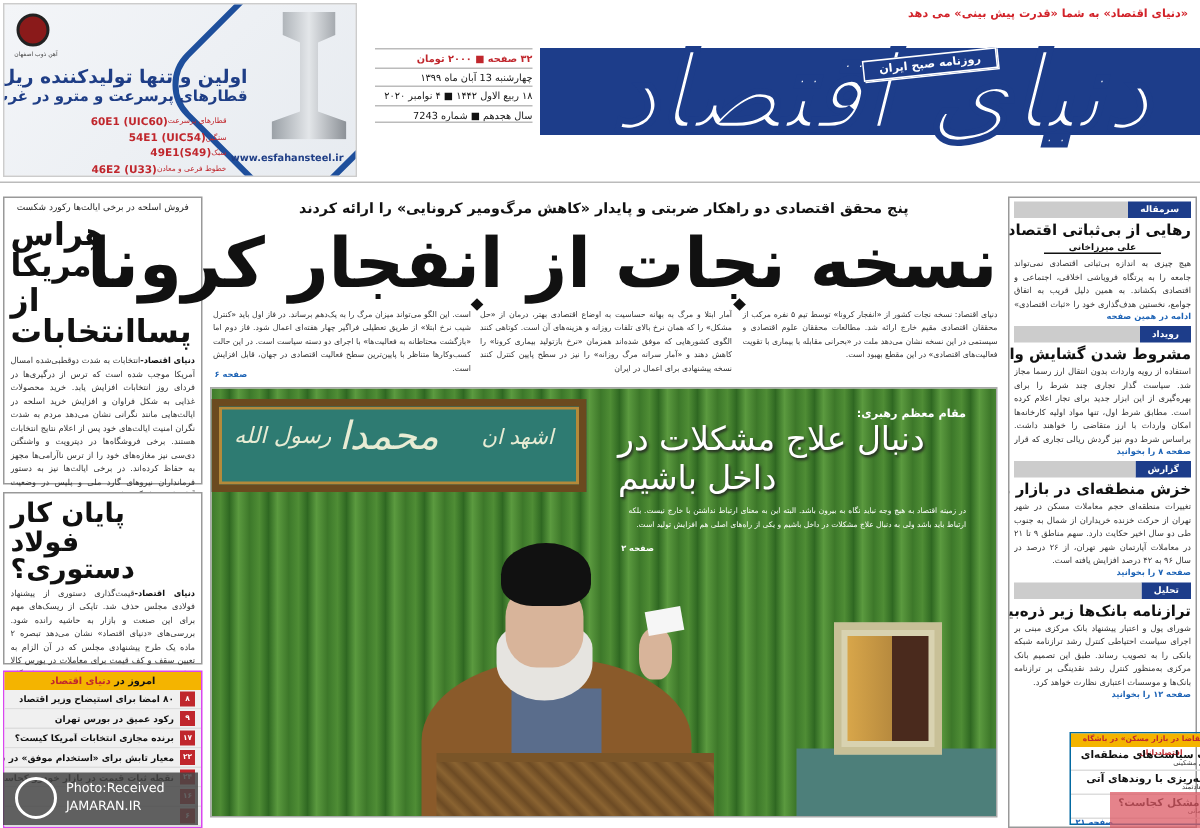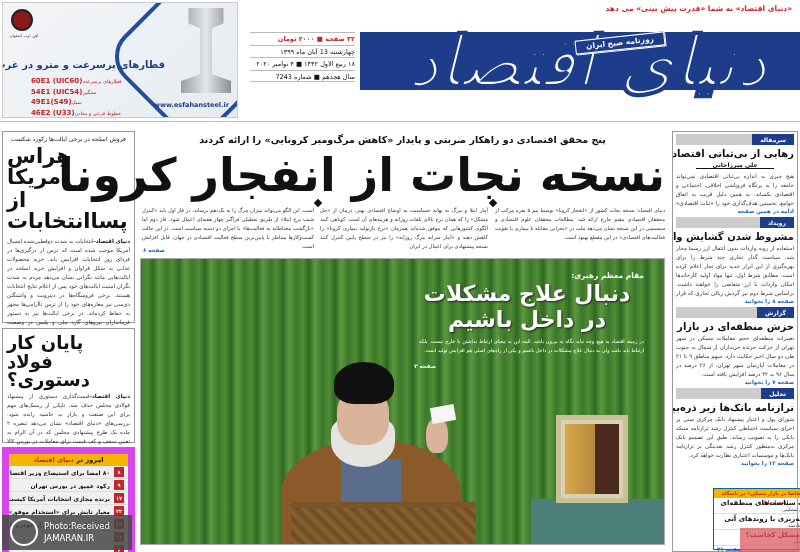--- a/index.html
+++ b/index.html
@@ -7,21 +7,21 @@
 .rtl{direction:rtl}
 
 #ad{position:absolute;left:2px;top:2px;width:236px;height:116px;border:1px solid #ccc;background:linear-gradient(135deg,#f3f5f8,#e7ebf0);overflow:hidden}
 #ad .logo{position:absolute;left:8px;top:6px;width:22px;height:22px;border-radius:50%;background:#8a1a1a;border:2px solid #222}
 #ad .logo-cap{position:absolute;left:4px;top:30px;font-size:4px;color:#444;width:34px;text-align:center}
 #ad .rail{position:absolute;left:178px;top:5px;width:50px;height:85px;background:linear-gradient(90deg,#9aa0a6,#e3e6e9,#8b9096);clip-path:polygon(15% 0,85% 0,85% 18%,62% 24%,62% 78%,100% 86%,100% 100%,0 100%,0 86%,38% 78%,38% 24%,15% 18%)}
 #ad .swoosh{position:absolute;left:130px;top:-20px;width:130px;height:140px;border:4px solid #1e4f9c;border-radius:30px;transform:rotate(45deg)}
 #ad .h1{position:absolute;right:72px;top:40px;font-size:12.5px;font-weight:bold;color:#1f3e86;white-space:nowrap}
 #ad .h2{position:absolute;right:72px;top:56px;font-size:10px;font-weight:bold;color:#1f3e86;white-space:nowrap}
 #ad .specs{position:absolute;left:28px;top:73px;width:120px;font-size:7px;line-height:10.5px;color:#c0262c;font-weight:bold}
-#ad .specs .row{display:flex;justify-content:flex-start}
+#ad .specs .row{display:flex;justify-content:flex-end}
 #ad .specs .lbl{font-size:5px;color:#c0262c;font-weight:normal}
 #ad .url{position:absolute;right:8px;bottom:8px;font-size:6.5px;color:#1f3e86;font-weight:bold}
 #info{position:absolute;left:250px;top:32px;width:105px;font-size:6.5px}
 #info .line{height:12.5px;border-top:1px solid #bbb;line-height:12px;text-align:right;white-space:nowrap;overflow:hidden}
 #info .line:last-child{border-bottom:1px solid #bbb}
 #info .red{color:#c0262c;font-weight:bold}
 #band{position:absolute;left:360px;top:32px;width:440px;height:58px;background:#1d3d8a}
 #tagline{position:absolute;right:8px;top:4px;font-size:7.5px;color:#d2232a;font-weight:bold;white-space:nowrap}
 #subtag{position:absolute;left:575px;top:36px;width:90px;height:14px;background:#1d3d8a;border:1px solid #fff;color:#fff;font-size:7.5px;font-weight:bold;text-align:center;line-height:12px;transform:rotate(-6deg);box-shadow:1px 1px 0 #fff}
 #logo{position:absolute;left:380px;top:6px;width:415px;height:112px;font-family:"DejaVu Serif",serif;font-size:70px;font-weight:bold;color:#fff;-webkit-text-stroke:2px #1d3d8a;text-align:center;line-height:112px;font-style:italic;letter-spacing:-2px;text-shadow:0 0 0 #1d3d8a}
@@ -31,37 +31,37 @@
 .col{position:absolute;border:1px solid #999;background:#fff}
 .kicker{font-size:6px;text-align:center;color:#222}
 .big{font-weight:900;text-align:left;color:#111;line-height:1}
 .body{font-size:5.5px;line-height:9px;color:#333;text-align:justify}
 .body b{color:#111}
 .more{font-size:5.5px;color:#1d63b5;font-weight:bold}
 .sechead{height:11px;display:flex;direction:rtl}
 .sechead .tag{background:#1d3d8a;color:#fff;font-size:6px;padding:0 8px;line-height:11px;font-weight:bold}
 .sechead .fill{flex:1;background:#ccc}
 
-#today{position:absolute;left:2px;top:447px;width:133px;height:105px;border:7px solid #d946ef}
+#today{position:absolute;left:2px;top:447px;width:133px;height:105px;border:1px solid #d946ef}
 #today .hd{background:#f4b400;height:12px;text-align:center;font-size:6.5px;font-weight:bold;line-height:12px;color:#111}
 #today .hd span{color:#c0262c}
 #today .it{height:13px;border-bottom:1px solid #ddd;display:flex;direction:rtl;align-items:center;background:#f0f0f0}
 #today .n{width:10px;height:10px;background:#c0262c;color:#fff;font-size:5px;text-align:center;line-height:10px;margin:0 4px;font-weight:bold;flex:none}
 #today .t{font-size:6px;font-weight:bold;white-space:nowrap;overflow:hidden}
 
 #center-kicker{position:absolute;left:140px;top:134px;width:525px;font-size:9.5px;font-weight:bold;text-align:center}
 #center-title{position:absolute;left:140px;top:148px;width:525px;font-size:46px;font-weight:900;text-align:center;line-height:54px;letter-spacing:-1px;white-space:nowrap}
 .diamond{position:absolute;width:6px;height:6px;background:#111;transform:rotate(45deg)}
 .tcol{position:absolute;top:206px;height:50px;font-size:5.2px;line-height:9px;color:#333;text-align:justify;direction:rtl;overflow:hidden}
 
 #photo{position:absolute;left:140px;top:258px;width:525px;height:287px;background:repeating-linear-gradient(90deg,#3e7a2b 0,#4f8d35 6px,#2f6822 12px,#5b9a3f 18px,#3b7528 26px);overflow:hidden;border:1px solid #aaa}
 #plaque{position:absolute;left:0;top:7px;width:250px;height:62px;background:#2e7b72;border:5px solid #6b4a1f;box-shadow:inset 0 0 0 2px #b58a3a}
 #plaque .c{position:absolute;color:#e8ecd4;font-family:"DejaVu Serif",serif;font-style:italic}
 #cap-k{position:absolute;right:20px;top:12px;font-size:7.5px;color:#fff;font-weight:bold}
-#cap-t{position:absolute;right:22px;top:22px;width:230px;font-size:22px;color:#fff;font-weight:700;text-align:center;line-height:26px;text-shadow:1px 1px 2px #222}
+#cap-t{position:absolute;right:22px;top:22px;width:230px;font-size:22px;color:#fff;font-weight:400;text-align:left;line-height:26px;text-shadow:1px 1px 2px #222}
 #cap-b{position:absolute;right:20px;top:78px;width:225px;font-size:5px;color:#fff;line-height:8.5px;text-align:justify;direction:rtl}
 #cap-p{position:absolute;right:228px;top:104px;font-size:5.5px;color:#fff;font-weight:bold}
 #turban{position:absolute;left:193px;top:103px;width:60px;height:42px;background:#111;border-radius:50% 50% 35% 35%}
 #face{position:absolute;left:196px;top:130px;width:52px;height:56px;background:#d8b49a;border-radius:40%}
 #beard{position:absolute;left:190px;top:158px;width:64px;height:50px;background:#e6e4e0;border-radius:30% 30% 50% 50%}
 #robe{position:absolute;left:140px;top:180px;width:180px;height:110px;background:#8a5a2a;border-radius:50% 50% 0 0}
 #inner{position:absolute;left:200px;top:200px;width:60px;height:90px;background:#5a6d8c}
 #hand{position:absolute;left:285px;top:160px;width:22px;height:34px;background:#d8b49a;border-radius:40%}
 #card{position:absolute;left:290px;top:147px;width:24px;height:16px;background:#f6f6f6;transform:rotate(-10deg)}
 #podium{position:absolute;left:150px;top:243px;width:185px;height:44px;background:repeating-linear-gradient(45deg,#6d4b24 0,#8a6331 5px,#6d4b24 10px);border-top:6px solid #7a5528}
@@ -84,20 +84,21 @@
 #bad{position:absolute;left:740px;top:528px;width:60px;height:24px;background:rgba(220,90,100,.75)}
 </style>
 </head>
 <body>
 
 <div id="ad">
   <div class="swoosh"></div>
   <div class="logo"></div>
   <div class="logo-cap">آهن ذوب اصفهان</div>
   <div class="rail"></div>
+  <div class="h1 rtl">اولین و تنها تولیدکننده ریل</div>
   <div class="h2 rtl">قطارهای پرسرعت و مترو در غرب آسیا</div>
   <div class="specs">
     <div class="row">
         <span>60E1 (UIC60)</span>
         <span class="lbl">قطارهای پرسرعت</span>
       </div>
     <div class="row">
         <span>54E1 (UIC54)</span>
         <span class="lbl">سنگین</span>
       </div>
@@ -177,20 +178,25 @@
 <div id="center-kicker" class="rtl">پنج محقق اقتصادی دو راهکار ضربتی و پایدار «کاهش مرگ‌ومیر کرونایی» را ارائه کردند</div>
 <div id="center-title" class="rtl">نسخه نجات از انفجار کرونا</div>
 <div class="diamond" style="left:315px;top:200px"></div>
 <div class="diamond" style="left:490px;top:200px"></div>
 <div class="tcol" style="left:495px;width:170px">دنیای اقتصاد: نسخه نجات کشور از «انفجار کرونا» توسط تیم ۵ نفره مرکب از محققان اقتصادی مقیم خارج ارائه شد. مطالعات محققان علوم اقتصادی و سیستمی در این نسخه نشان می‌دهد ملت در «بحرانی مقابله با بیماری با تقویت فعالیت‌های اقتصادی» در این مقطع بهبود است.</div>
 <div class="tcol" style="left:320px;width:168px">آمار ابتلا و مرگ به بهانه حساسیت به اوضاع اقتصادی بهتر، درمان از «حل مشکل» را که همان نرخ بالای تلفات روزانه و هزینه‌های آن است. کوتاهی کنند الگوی کشورهایی که موفق شده‌اند همزمان «نرخ بازتولید بیماری کرونا» را کاهش دهند و «آمار سرانه مرگ روزانه» را نیز در سطح پایین کنترل کنند نسخه پیشنهادی برای اعمال در ایران</div>
 <div class="tcol" style="left:142px;width:172px">است. این الگو می‌تواند میزان مرگ را به یک‌دهم برساند. در فاز اول باید «کنترل شیب نرخ ابتلا» از طریق تعطیلی فراگیر چهار هفته‌ای اعمال شود. فاز دوم اما «بازگشت محتاطانه به فعالیت‌ها» با اجرای دو دسته سیاست است. در این حالت کسب‌وکارها متناظر با پایین‌ترین سطح فعالیت اقتصادی در جهان، قابل افزایش است.</div>
 <div class="more" style="position:absolute;left:143px;top:247px">صفحه ۶</div>
 
 <div id="photo">
+  <div id="plaque">
+    <span class="c" style="left:10px;top:10px;font-size:15px">رسول الله</span>
+    <span class="c" style="left:80px;top:4px;font-size:26px">محمدا</span>
+    <span class="c" style="left:175px;top:12px;font-size:14px">اشهد ان</span>
+  </div>
   <div id="robe"></div>
   <div id="inner"></div>
   <div id="beard"></div>
   <div id="face"></div>
   <div id="turban"></div>
   <div id="hand"></div>
   <div id="card"></div>
   <div id="podium"></div>
   <div id="table"></div>
   <div id="frame">

